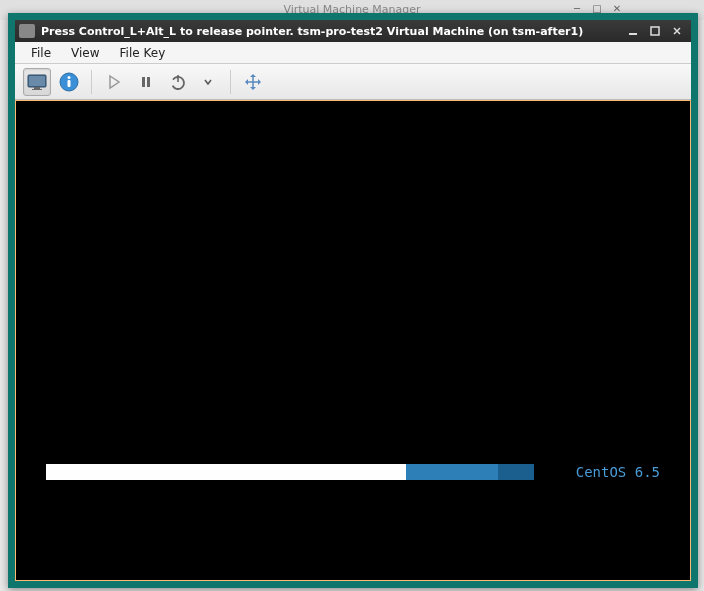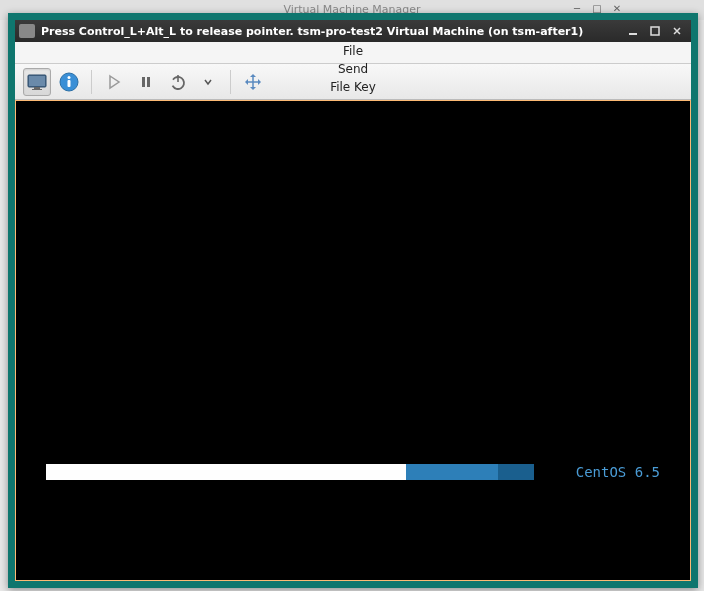--- a/index.html
+++ b/index.html
@@ -94,21 +94,20 @@
     }
     .menubar {
       height: 22px;
       background: #f5f5f5;
       border-bottom: 1px solid #ccc;
       display: flex;
       align-items: center;
       padding: 0 6px;
       font-size: 12px;
       color: #222;
-      flex-direction: column;
     }
     .menu-item {
       padding: 2px 10px;
       cursor: pointer;
     }
     .toolbar {
       height: 36px;
       background: linear-gradient(to bottom, #f8f8f8, #e8e8e8);
       border-bottom: 1px solid #bbb;
       display: flex;
@@ -212,21 +211,21 @@
       <div class="titlebar-btn">
         <svg width="10" height="10" viewBox="0 0 10 10">
             <path d="M2 2 L8 8 M8 2 L2 8" stroke="#ddd" stroke-width="1.5"></path>
           </svg>
       </div>
     </div>
   </div>
 
   <div class="menubar">
     <div class="menu-item">File</div>
-    <div class="menu-item">Send</div>
+    <div class="menu-item">View</div>
     <div class="menu-item">File Key</div>
   </div>
 
   <div class="toolbar">
     <div class="toolbar-btn active">
       <svg width="20" height="16" viewBox="0 0 20 16">
         <rect x="1" y="1" width="18" height="12" rx="1" fill="#4a6a8a" stroke="#2a4a6a"></rect>
         <rect x="2" y="2" width="16" height="10" fill="#6a8aaa"></rect>
         <rect x="7" y="13" width="6" height="2" fill="#666"></rect>
         <rect x="5" y="15" width="10" height="1" fill="#666"></rect>

